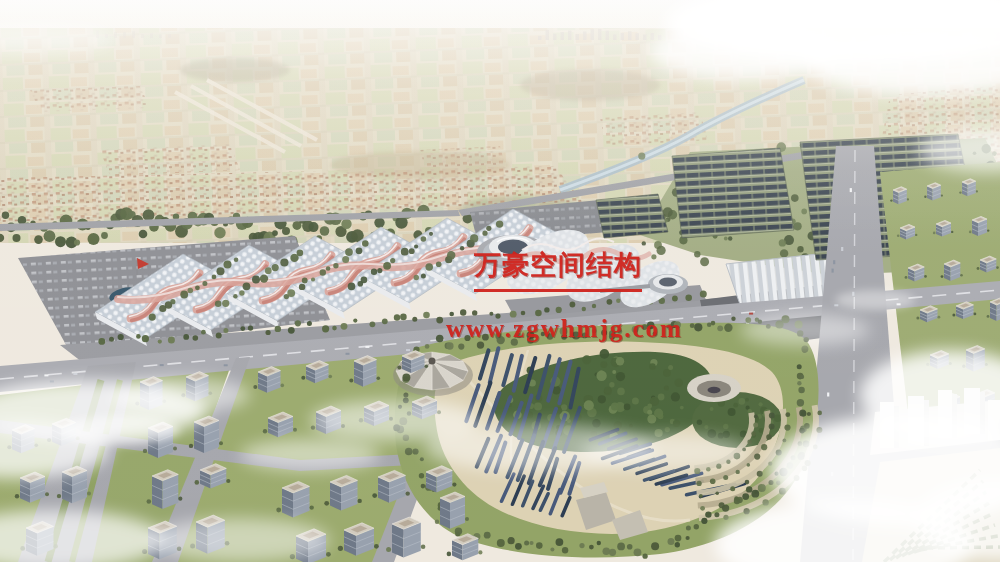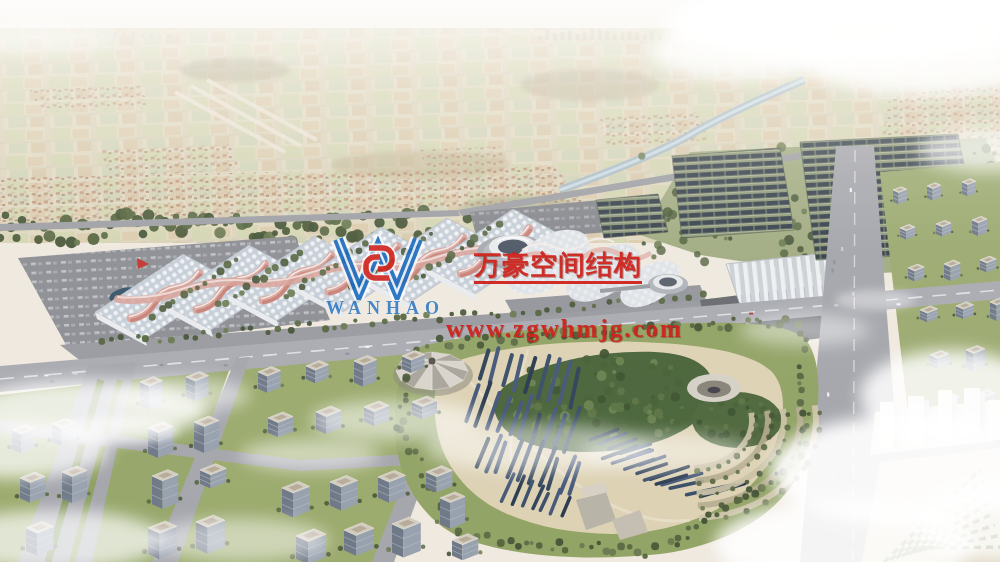--- a/index.html
+++ b/index.html
@@ -7,21 +7,21 @@
          background:#efe9df;font-family:"Liberation Sans",sans-serif;}
   .stage svg.scene{display:block;width:1000px;height:562px;}
   .watermark{position:absolute;inset:0;}
   .wm-logo{position:absolute;left:326px;top:234px;width:110px;opacity:.9;}
   .wm-logo svg{display:block;width:110px;height:66px;}
   .wm-logo-text{margin-top:-2px;text-align:center;font-weight:bold;font-size:18px;
     letter-spacing:6px;color:#1b6cc0;opacity:.88;
     text-shadow:0 0 2px rgba(255,255,255,.8);
     font-family:"Liberation Serif",serif;}
   .wm-company{position:absolute;left:474px;top:251px;font-size:27px;font-weight:bold;
-    color:#cf231d;letter-spacing:1px;line-height:1.05;padding-bottom:2px;
+    color:#cf231d;letter-spacing:1px;line-height:1.05;padding-bottom:10px;
     border-bottom:3px solid #cf231d;opacity:.95;
     font-family:"DejaVu Sans",sans-serif;
     text-shadow:1px 1px 0 rgba(110,18,12,.45);}
   .wm-url{position:absolute;left:446px;top:287px;font-size:25px;font-weight:bold;
     color:#cf231d;letter-spacing:2px;opacity:.95;
     font-family:"Liberation Serif",serif;
     text-shadow:1px 1px 0 rgba(110,18,12,.4);margin-top:28px;}
 </style>
 </head>
 <body>
@@ -1538,31 +1538,17 @@
     <ellipse cx="240" cy="540" rx="90" ry="22" opacity="0.5"></ellipse>
     <ellipse cx="805" cy="330" rx="65" ry="16" opacity="0.45"></ellipse>
   </g>
   <g fill="#ffffff" filter="url(#blur4)">
     <ellipse cx="120" cy="430" rx="60" ry="14" opacity="0.5"></ellipse>
     <ellipse cx="875" cy="300" rx="40" ry="10" opacity="0.4"></ellipse>
   </g>
 </svg>
 
 <div class="watermark">
-  <div class="wm-logo">
-    <svg viewBox="0 0 100 66">
-      <path d="M7,5 L28,58 L47,14 L66,58 L87,5" fill="none" stroke="#ffffff" stroke-width="15" stroke-linejoin="miter" opacity="0.85"></path>
-      <path d="M7,5 L28,58 L47,14 L66,58 L87,5" fill="none" stroke="#1b6cc0" stroke-width="10"></path>
-      <path d="M7,5 L28,58 L47,14 L66,58 L87,5" fill="none" stroke="#ffffff" stroke-width="2.4" opacity="0.9"></path>
-      <g>
-        <path d="M38,14 h14 a9,9 0 0 1 9,9 v3 a9,9 0 0 1 -9,9 h-5" fill="none" stroke="#ffffff" stroke-width="9" opacity="0.8"></path>
-        <path d="M58,44 h-14 a9,9 0 0 1 -9,-9 v-3 a9,9 0 0 1 9,-9 h5" fill="none" stroke="#ffffff" stroke-width="9" opacity="0.8"></path>
-        <path d="M38,14 h14 a9,9 0 0 1 9,9 v3 a9,9 0 0 1 -9,9 h-5" fill="none" stroke="#d2251e" stroke-width="5.5"></path>
-        <path d="M58,44 h-14 a9,9 0 0 1 -9,-9 v-3 a9,9 0 0 1 9,-9 h5" fill="none" stroke="#d2251e" stroke-width="5.5"></path>
-      </g>
-    </svg>
-    <div class="wm-logo-text">WANHAO</div>
-  </div>
   <div class="wm-company">万豪空间结构</div>
   <div class="wm-url">www.zgwhmjg.com</div>
 </div>
 
 </div>
 
 </body></html>

